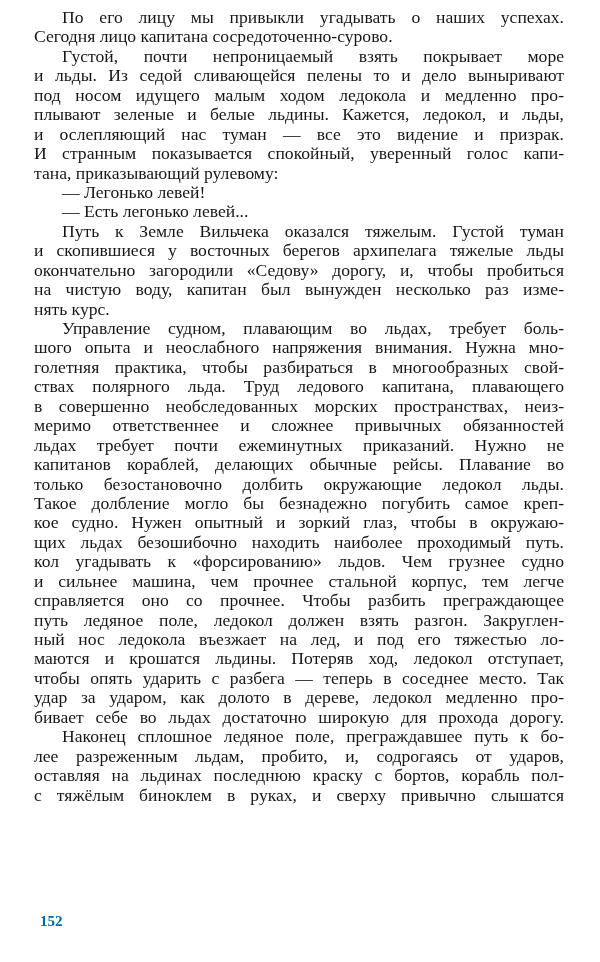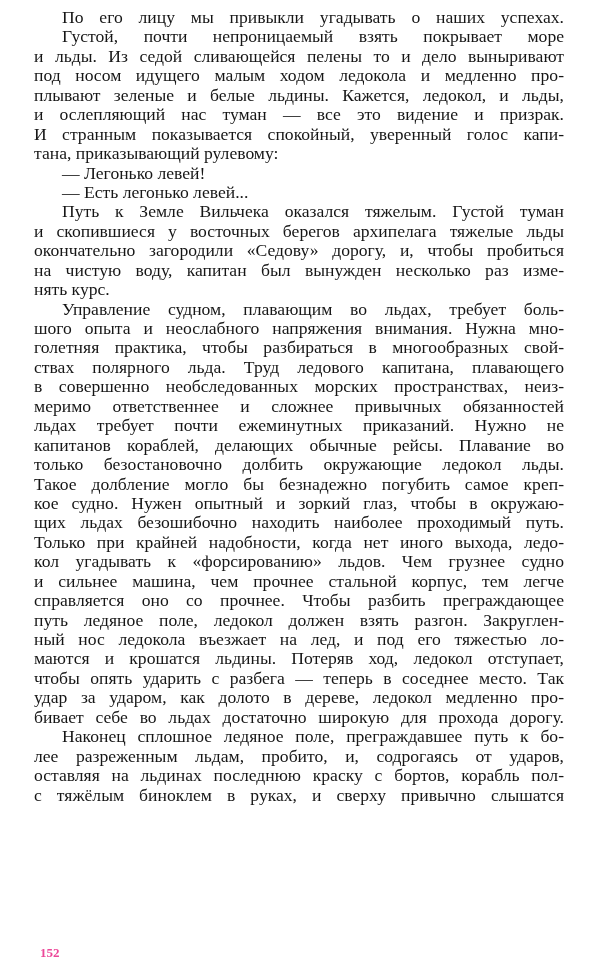--- a/index.html
+++ b/index.html
@@ -10,29 +10,30 @@
       font-size: 17.6px; line-height: 19.45px; color: #161616;
       text-align: justify; hyphens: manual;
     }
     .line { display: block; white-space: nowrap; text-align-last: justify; text-align: justify; height: 19.45px; }
     .line.last { text-align-last: left; }
     .line.indent { padding-left: 28px; }
     .line.dash { padding-left: 28px; text-align-last: left; }
     .pagenum {
       position: absolute; left: 40px; top: 913px;
       font-family: "Liberation Serif", "DejaVu Serif", serif;
-      font-size: 13px; font-weight: bold; color: #ec4899; margin-top: 32px;
+      font-size: 15px; font-weight: bold; color: #0369a1;
     }
   </style>
 </head>
 <body>
 
 <div class="page">
   <div>
     <span class="line indent">По его лицу мы привыкли угадывать о наших успехах.</span>
+    <span class="line last">Сегодня лицо капитана сосредоточенно-сурово.</span>
   </div>
   <div>
     <span class="line indent">Густой, почти непроницаемый взять покрывает море</span>
     <span class="line">и льды. Из седой сливающейся пелены то и дело выныривают</span>
     <span class="line">под носом идущего малым ходом ледокола и медленно про-</span>
     <span class="line">плывают зеленые и белые льдины. Кажется, ледокол, и льды,</span>
     <span class="line">и ослепляющий нас туман — все это видение и призрак.</span>
     <span class="line">И странным показывается спокойный, уверенный голос капи-</span>
     <span class="line last">тана, приказывающий рулевому:</span>
   </div>
@@ -55,21 +56,20 @@
     <span class="line">голетняя практика, чтобы разбираться в многообразных свой-</span>
     <span class="line">ствах полярного льда. Труд ледового капитана, плавающего</span>
     <span class="line">в совершенно необследованных морских пространствах, неиз-</span>
     <span class="line">меримо ответственнее и сложнее привычных обязанностей</span>
     <span class="line">льдах требует почти ежеминутных приказаний. Нужно не</span>
     <span class="line">капитанов кораблей, делающих обычные рейсы. Плавание во</span>
     <span class="line">только безостановочно долбить окружающие ледокол льды.</span>
     <span class="line">Такое долбление могло бы безнадежно погубить самое креп-</span>
     <span class="line">кое судно. Нужен опытный и зоркий глаз, чтобы в окружаю-</span>
     <span class="line">щих льдах безошибочно находить наиболее проходимый путь.</span>
-    <span class="line">Только при крайней надобности, когда нет иного выхода, ледо-</span>
     <span class="line">кол угадывать к «форсированию» льдов. Чем грузнее судно</span>
     <span class="line">и сильнее машина, чем прочнее стальной корпус, тем легче</span>
     <span class="line">справляется оно со прочнее. Чтобы разбить преграждающее</span>
     <span class="line">путь ледяное поле, ледокол должен взять разгон. Закруглен-</span>
     <span class="line">ный нос ледокола въезжает на лед, и под его тяжестью ло-</span>
     <span class="line">маются и крошатся льдины. Потеряв ход, ледокол отступает,</span>
     <span class="line">чтобы опять ударить с разбега — теперь в соседнее место. Так</span>
     <span class="line">удар за ударом, как долото в дереве, ледокол медленно про-</span>
     <span class="line">бивает себе во льдах достаточно широкую для прохода дорогу.</span>
   </div>

